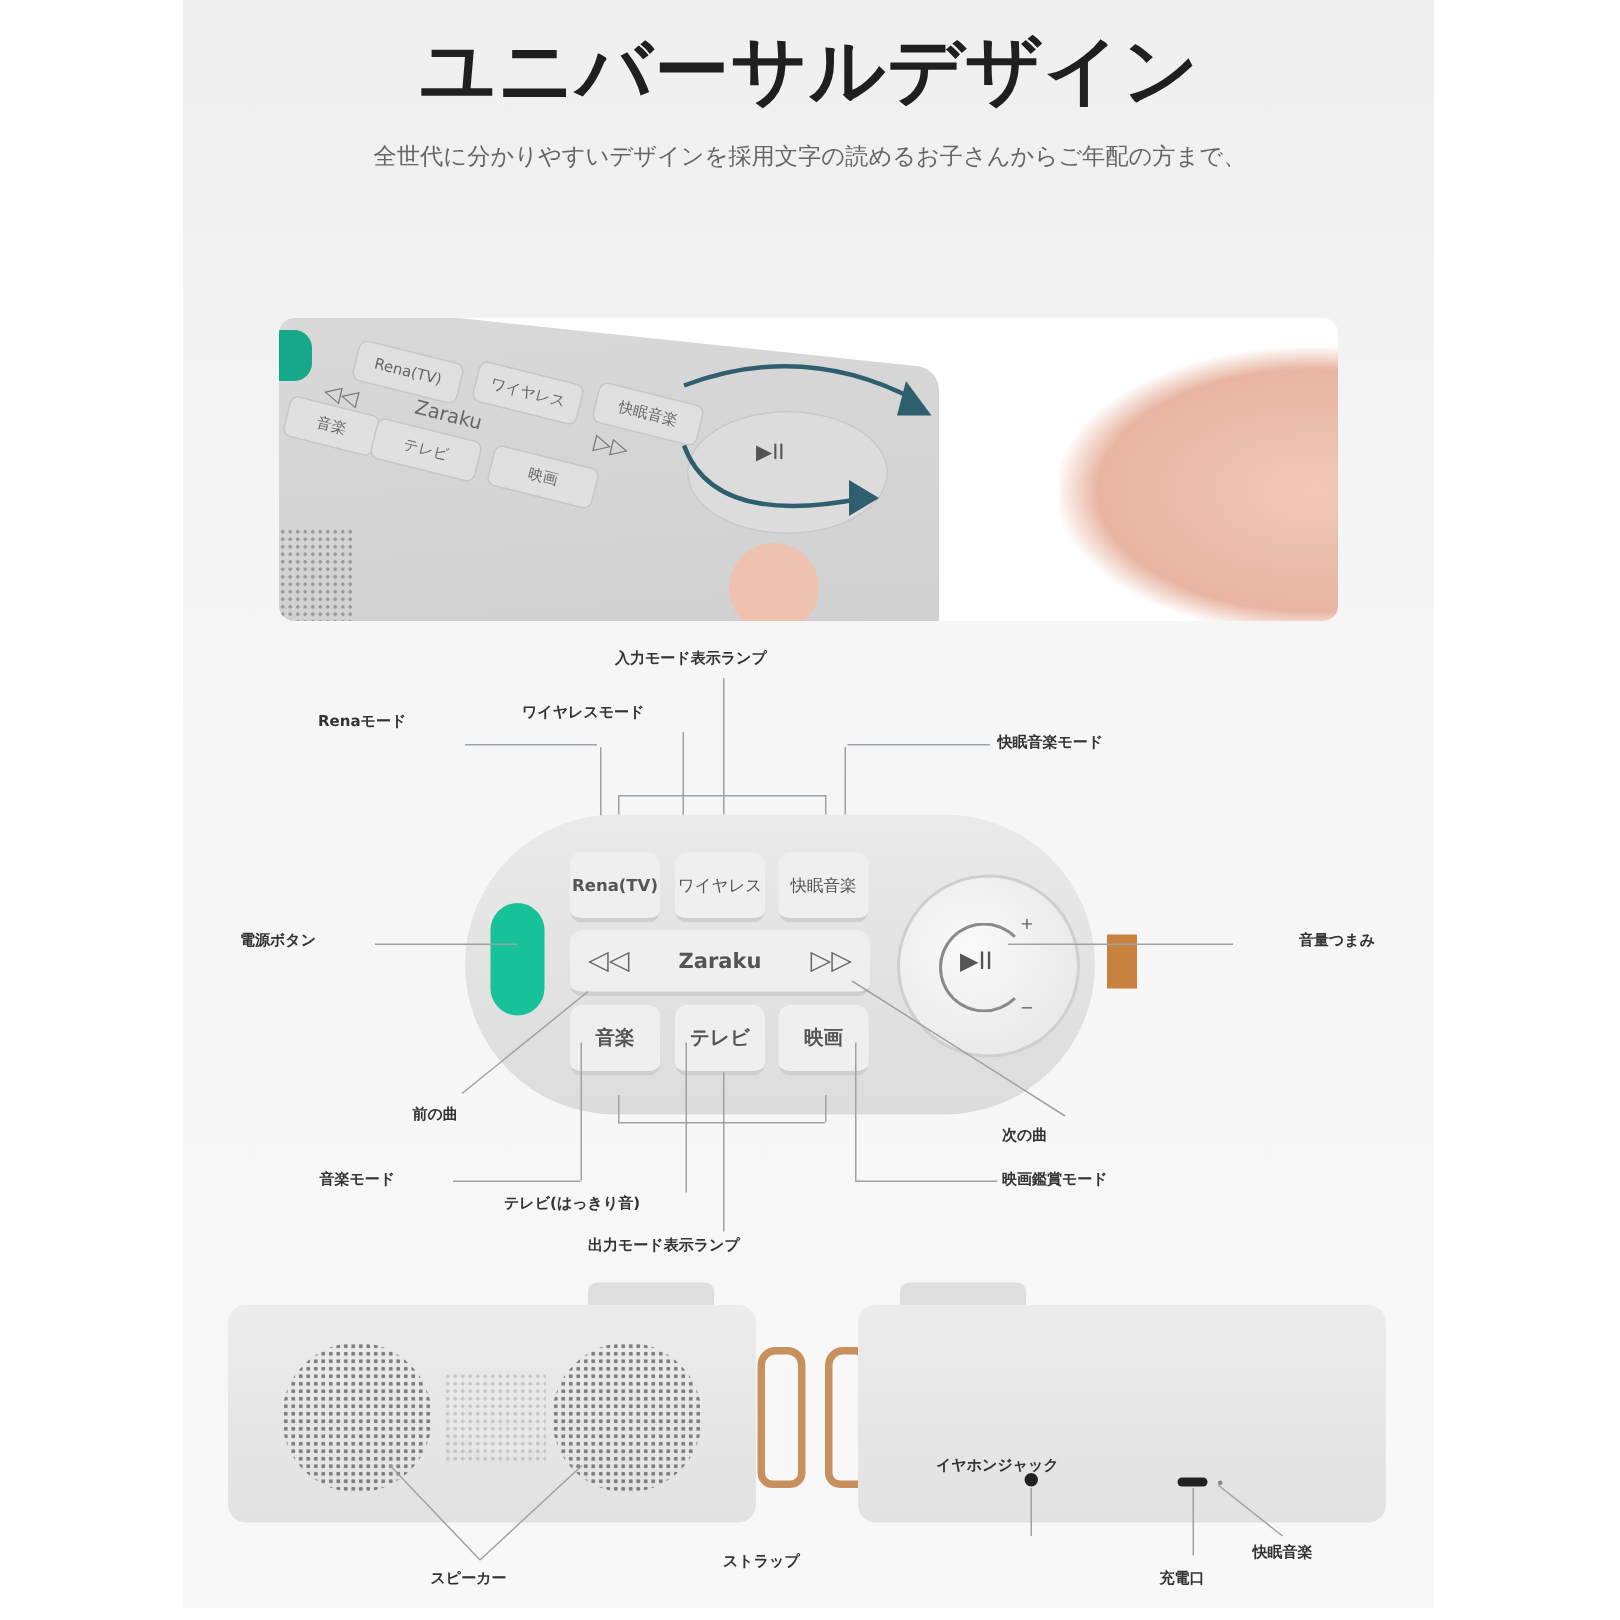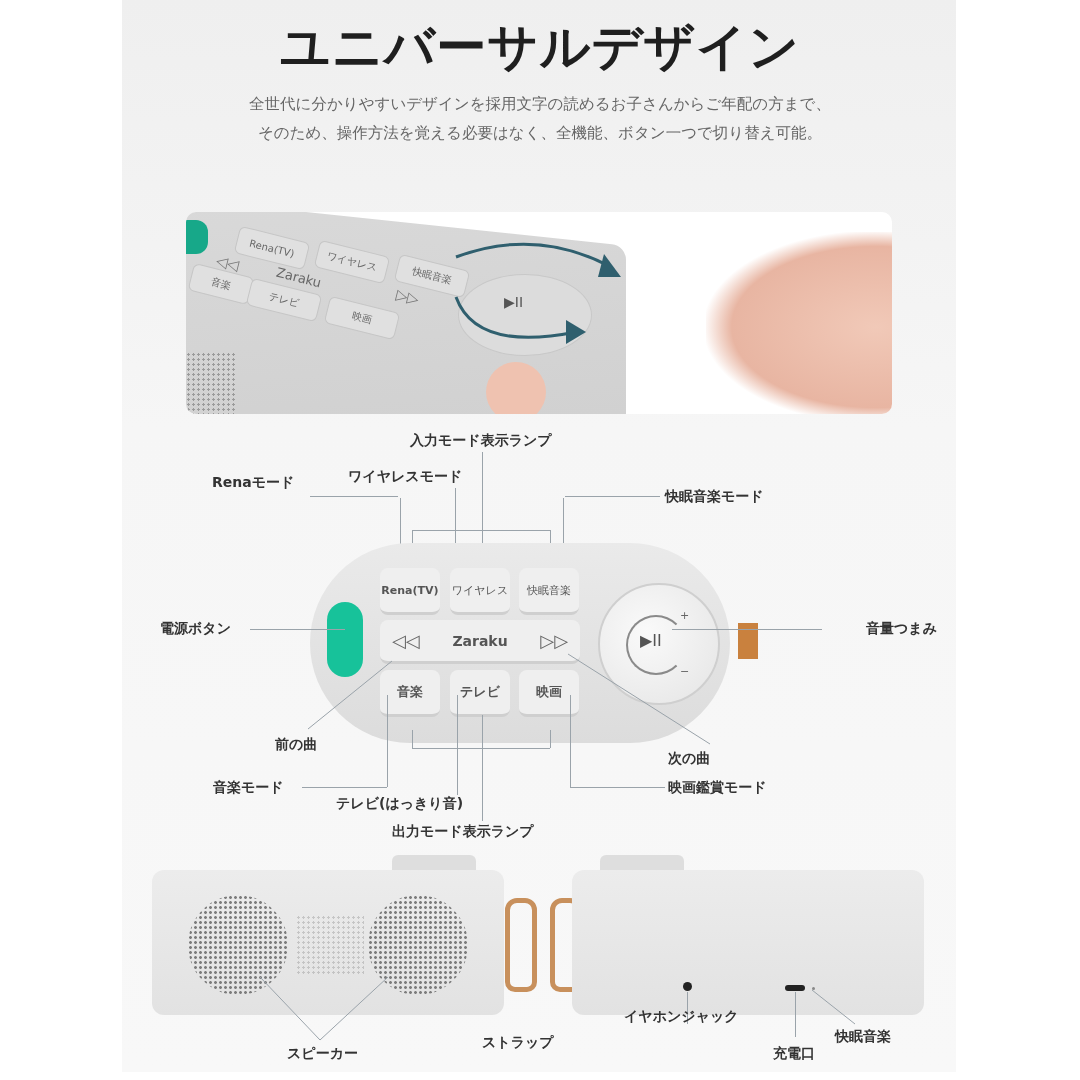--- a/index.html
+++ b/index.html
@@ -20,21 +20,21 @@
            background:linear-gradient(170deg,#d9d9d9,#cfcfcf); transform:skewY(6deg); border-radius:14px; }
   .photo .pbtn { position:absolute; background:#e0e0e0; border:1px solid #c6c6c6; border-radius:6px;
            font-size:10px; color:#666; display:flex; align-items:center; justify-content:center; }
   .photo .green { position:absolute; left:0; top:8px; width:22px; height:34px; background:#17a889; border-radius:0 12px 12px 0; }
   .hand { position:absolute; left:520px; top:20px; width:340px; height:190px;
           background:radial-gradient(ellipse at 50% 50%, #f1c9b8 0%, #e8b5a2 60%, rgba(232,181,162,0) 72%); }
   .finger { position:absolute; background:#efc2b0; border-radius:40px; }
   .grille-dots { position:absolute; background-image:radial-gradient(#9a9a9a 1px, transparent 1.3px); background-size:5px 5px; }
 
   
-  .lbl { position:absolute; font-size:14px; color:#333; white-space:nowrap; font-weight:bold; }
+  .lbl { position:absolute; font-size:10px; color:#333; white-space:nowrap; font-weight:bold; }
   .line { position:absolute; background:#9aa3aa; }
   .remote { position:absolute; left:310px; top:543px; width:420px; height:200px; border-radius:100px;
             background:linear-gradient(180deg,#eaeaea,#dcdcdc); }
   .rbtn { position:absolute; background:#efefef; border-radius:8px; border-bottom:3px solid #cfcfcf;
           font-size:11px; color:#555; display:flex; align-items:center; justify-content:center; font-weight:bold; }
   .powerbtn { position:absolute; left:327px; top:602px; width:36px; height:75px; border-radius:18px; background:#17c29a; }
   .knob-big { position:absolute; left:598px; top:583px; width:118px; height:118px; border-radius:50%;
               background:radial-gradient(circle at 40% 40%, #fafafa, #e4e4e4); border:2px solid #cfcfcf; }
   .strap-tab { position:absolute; left:738px; top:623px; width:20px; height:36px; background:#c9813e; }
 
@@ -46,21 +46,20 @@
   .topknob { position:absolute; background:#dedede; border-radius:6px 6px 0 0; }
 </style>
 </head>
 <body>
 
 <div class="panel"></div>
 
 <div class="title">ユニバーサルデザイン</div>
 <div class="desc">
   <div>全世代に分かりやすいデザインを採用文字の読めるお子さんからご年配の方まで、</div>
-  <div>そのため、操作方法を覚える必要はなく、全機能、ボタン一つで切り替え可能。</div>
 </div>
 
 <div class="photo">
   <div class="device"></div>
   <div class="green"></div>
   <div class="pbtn" style="left:50px;top:22px;width:70px;height:26px;transform:rotate(14deg);">Rena(TV)</div>
   <div class="pbtn" style="left:130px;top:36px;width:70px;height:26px;transform:rotate(14deg);">ワイヤレス</div>
   <div class="pbtn" style="left:210px;top:50px;width:70px;height:26px;transform:rotate(14deg);">快眠音楽</div>
   <div style="position:absolute;left:30px;top:42px;font-size:15px;color:#777;transform:rotate(14deg);">◁◁</div>
   <div style="position:absolute;left:90px;top:58px;font-size:13px;color:#666;transform:rotate(14deg);">Zaraku</div>
@@ -165,15 +164,15 @@
 <div class="topknob" style="left:600px;top:855px;width:84px;height:18px;"></div>
 <div class="side" style="left:572px;top:870px;width:352px;height:145px;"></div>
 <div style="position:absolute;left:683px;top:982px;width:9px;height:9px;border-radius:50%;background:#222;"></div>
 <div style="position:absolute;left:785px;top:985px;width:20px;height:6px;border-radius:3px;background:#222;"></div>
 <div style="position:absolute;left:812px;top:987px;width:3px;height:3px;border-radius:50%;background:#888;"></div>
 <div class="line" style="left:687px;top:992px;width:1px;height:32px;"></div>
 <div class="line" style="left:795px;top:992px;width:1px;height:45px;"></div>
 <svg style="position:absolute;left:810px;top:988px;" width="50" height="40">
     <line x1="2" y1="2" x2="45" y2="36" stroke="#9aa3aa" stroke-width="1"></line>
   </svg>
-<div class="lbl" style="left:624px;top:1008px;">イヤホンジャック</div>
+<div class="lbl" style="left:624px;top:970px;">イヤホンジャック</div>
 <div class="lbl" style="left:773px;top:1045px;">充電口</div>
 <div class="lbl" style="left:835px;top:1028px;">快眠音楽</div>
 
 </body></html>

